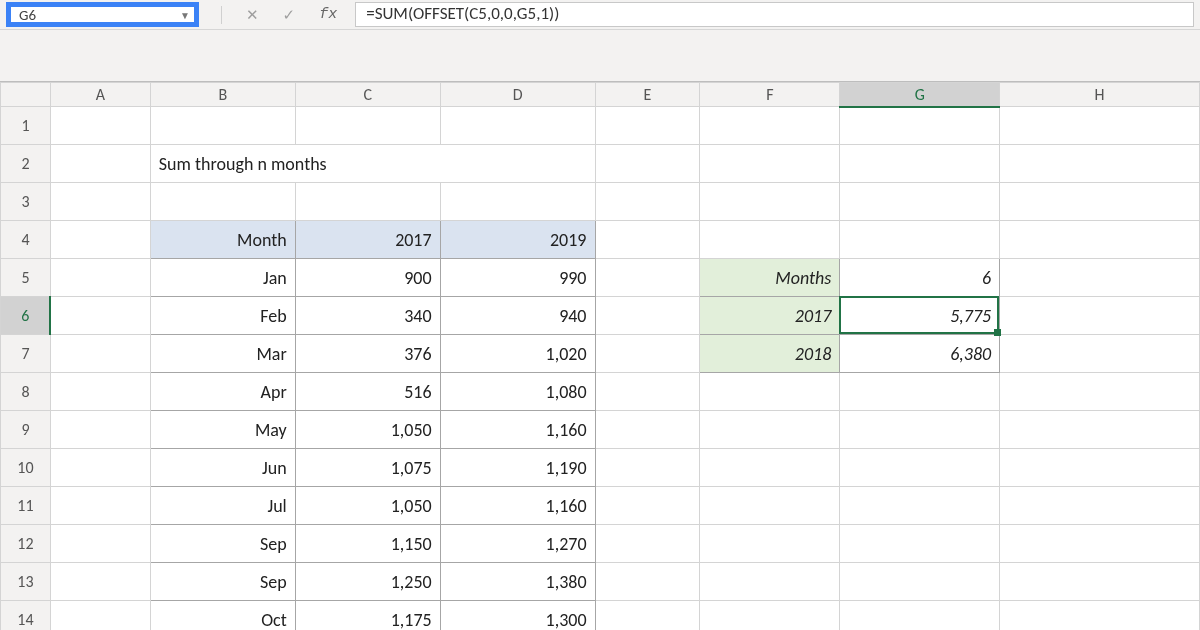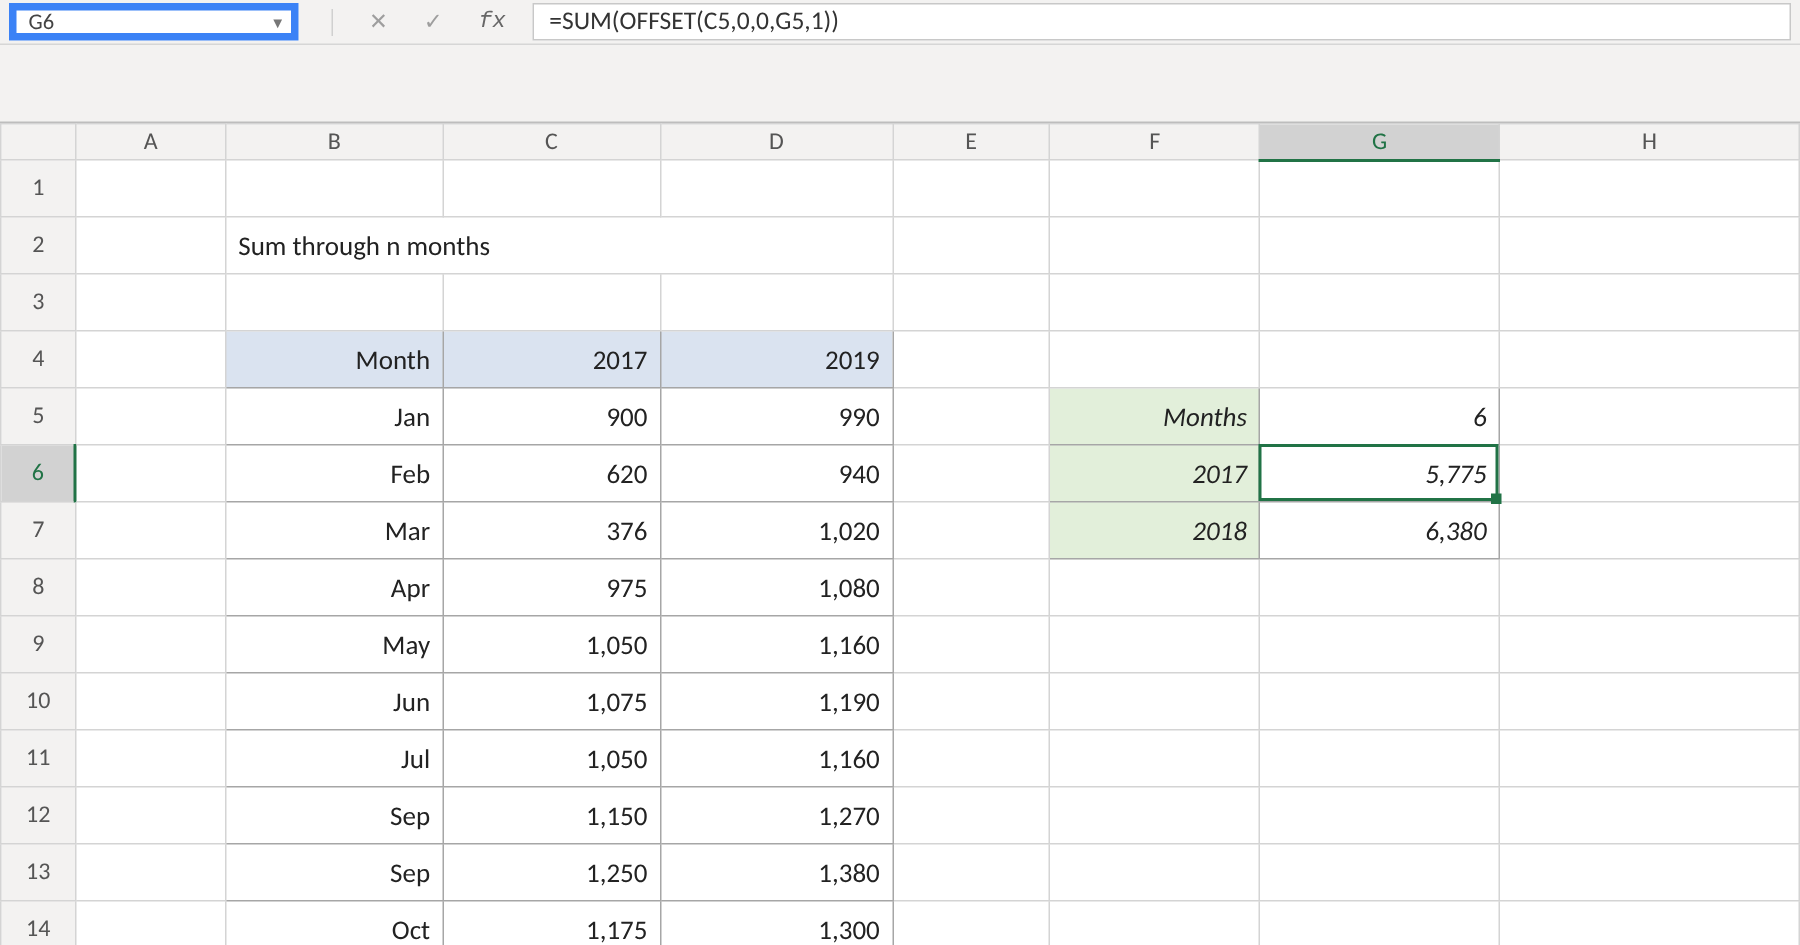--- a/index.html
+++ b/index.html
@@ -215,21 +215,21 @@
         <td class="cell"></td>
         <td class="cell sum-border green-head right">Months</td>
         <td class="cell sum-border right">6</td>
         <td class="cell"></td>
       </tr>
 
       <tr>
         <th class="row-h active-row-h">6</th>
         <td class="cell"></td>
         <td class="cell tbl-cell right">Feb</td>
-        <td class="cell tbl-cell right">620</td>
+        <td class="cell tbl-cell right">340</td>
         <td class="cell tbl-cell right">940</td>
         <td class="cell"></td>
         <td class="cell sum-border green-head right">2017</td>
         <td class="cell sum-border right" id="cell-G6">5,775</td>
         <td class="cell"></td>
       </tr>
 
       <tr>
         <th class="row-h">7</th>
         <td class="cell"></td>
@@ -239,21 +239,21 @@
         <td class="cell"></td>
         <td class="cell sum-border green-head right">2018</td>
         <td class="cell sum-border right">6,380</td>
         <td class="cell"></td>
       </tr>
 
       <tr>
         <th class="row-h">8</th>
         <td class="cell"></td>
         <td class="cell tbl-cell right">Apr</td>
-        <td class="cell tbl-cell right">975</td>
+        <td class="cell tbl-cell right">516</td>
         <td class="cell tbl-cell right">1,080</td>
         <td class="cell"></td>
         <td class="cell"></td>
         <td class="cell"></td>
         <td class="cell"></td>
       </tr>
 
       <tr>
         <th class="row-h">9</th>
         <td class="cell"></td>

